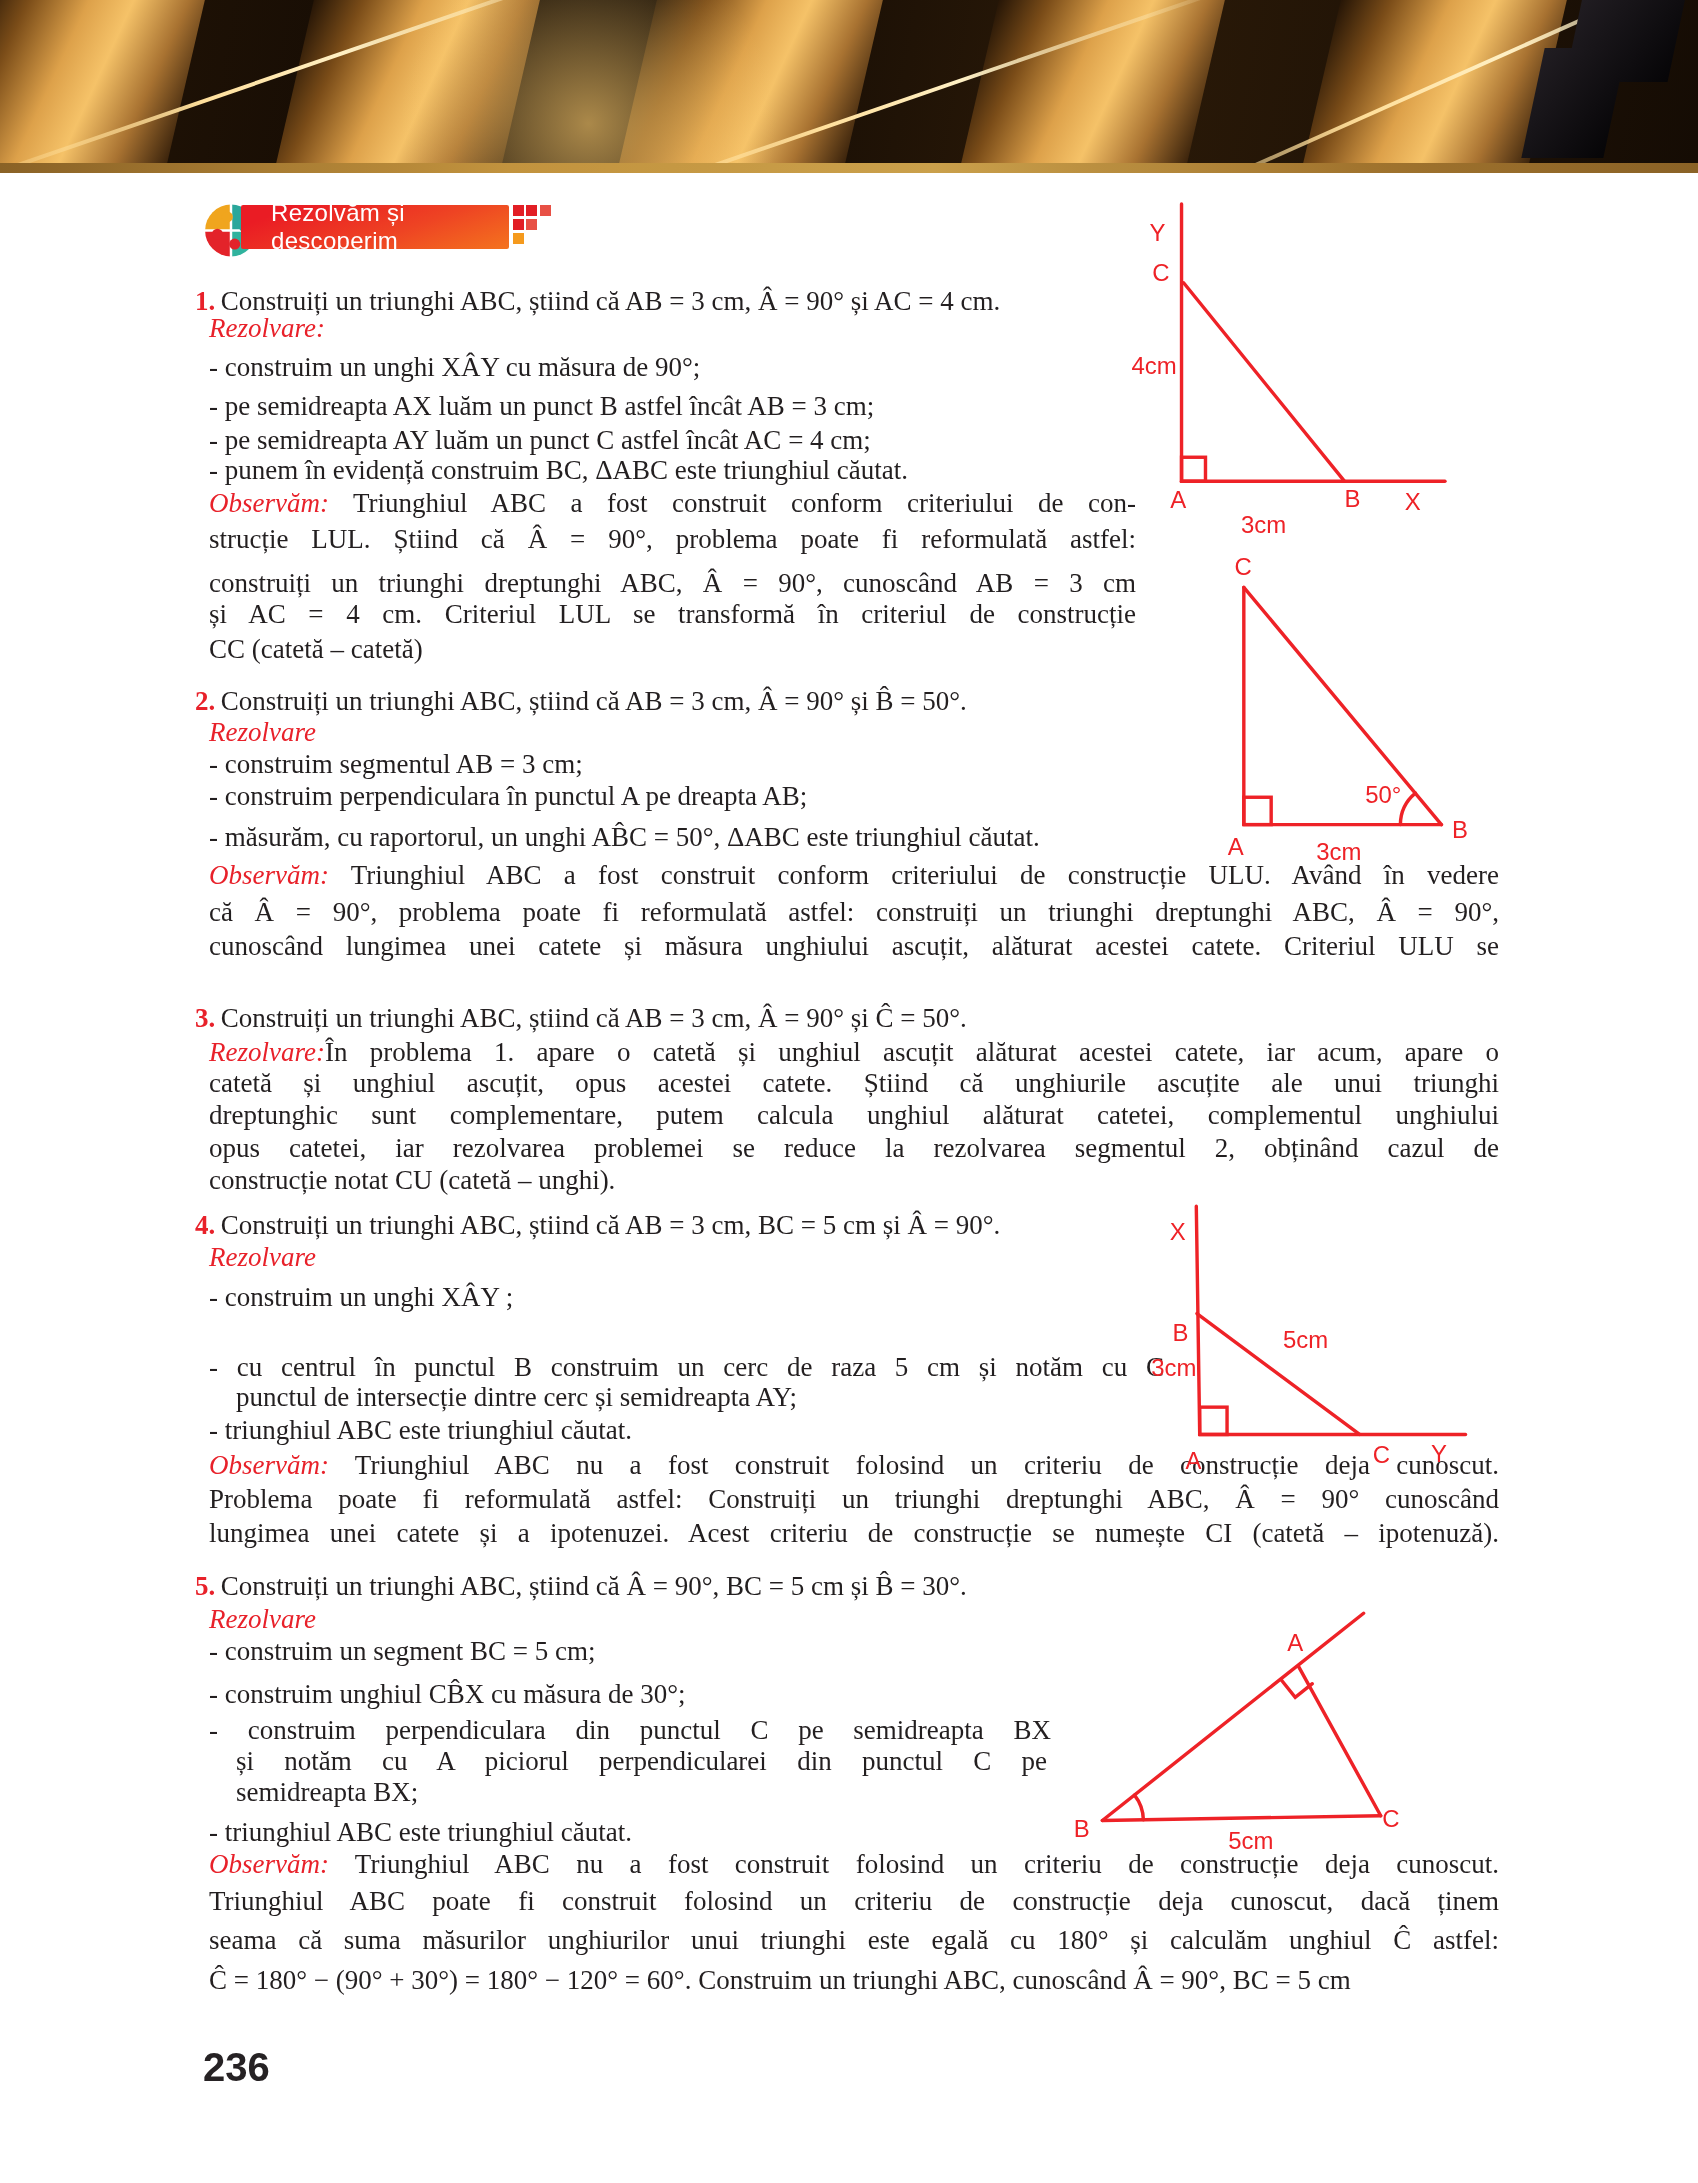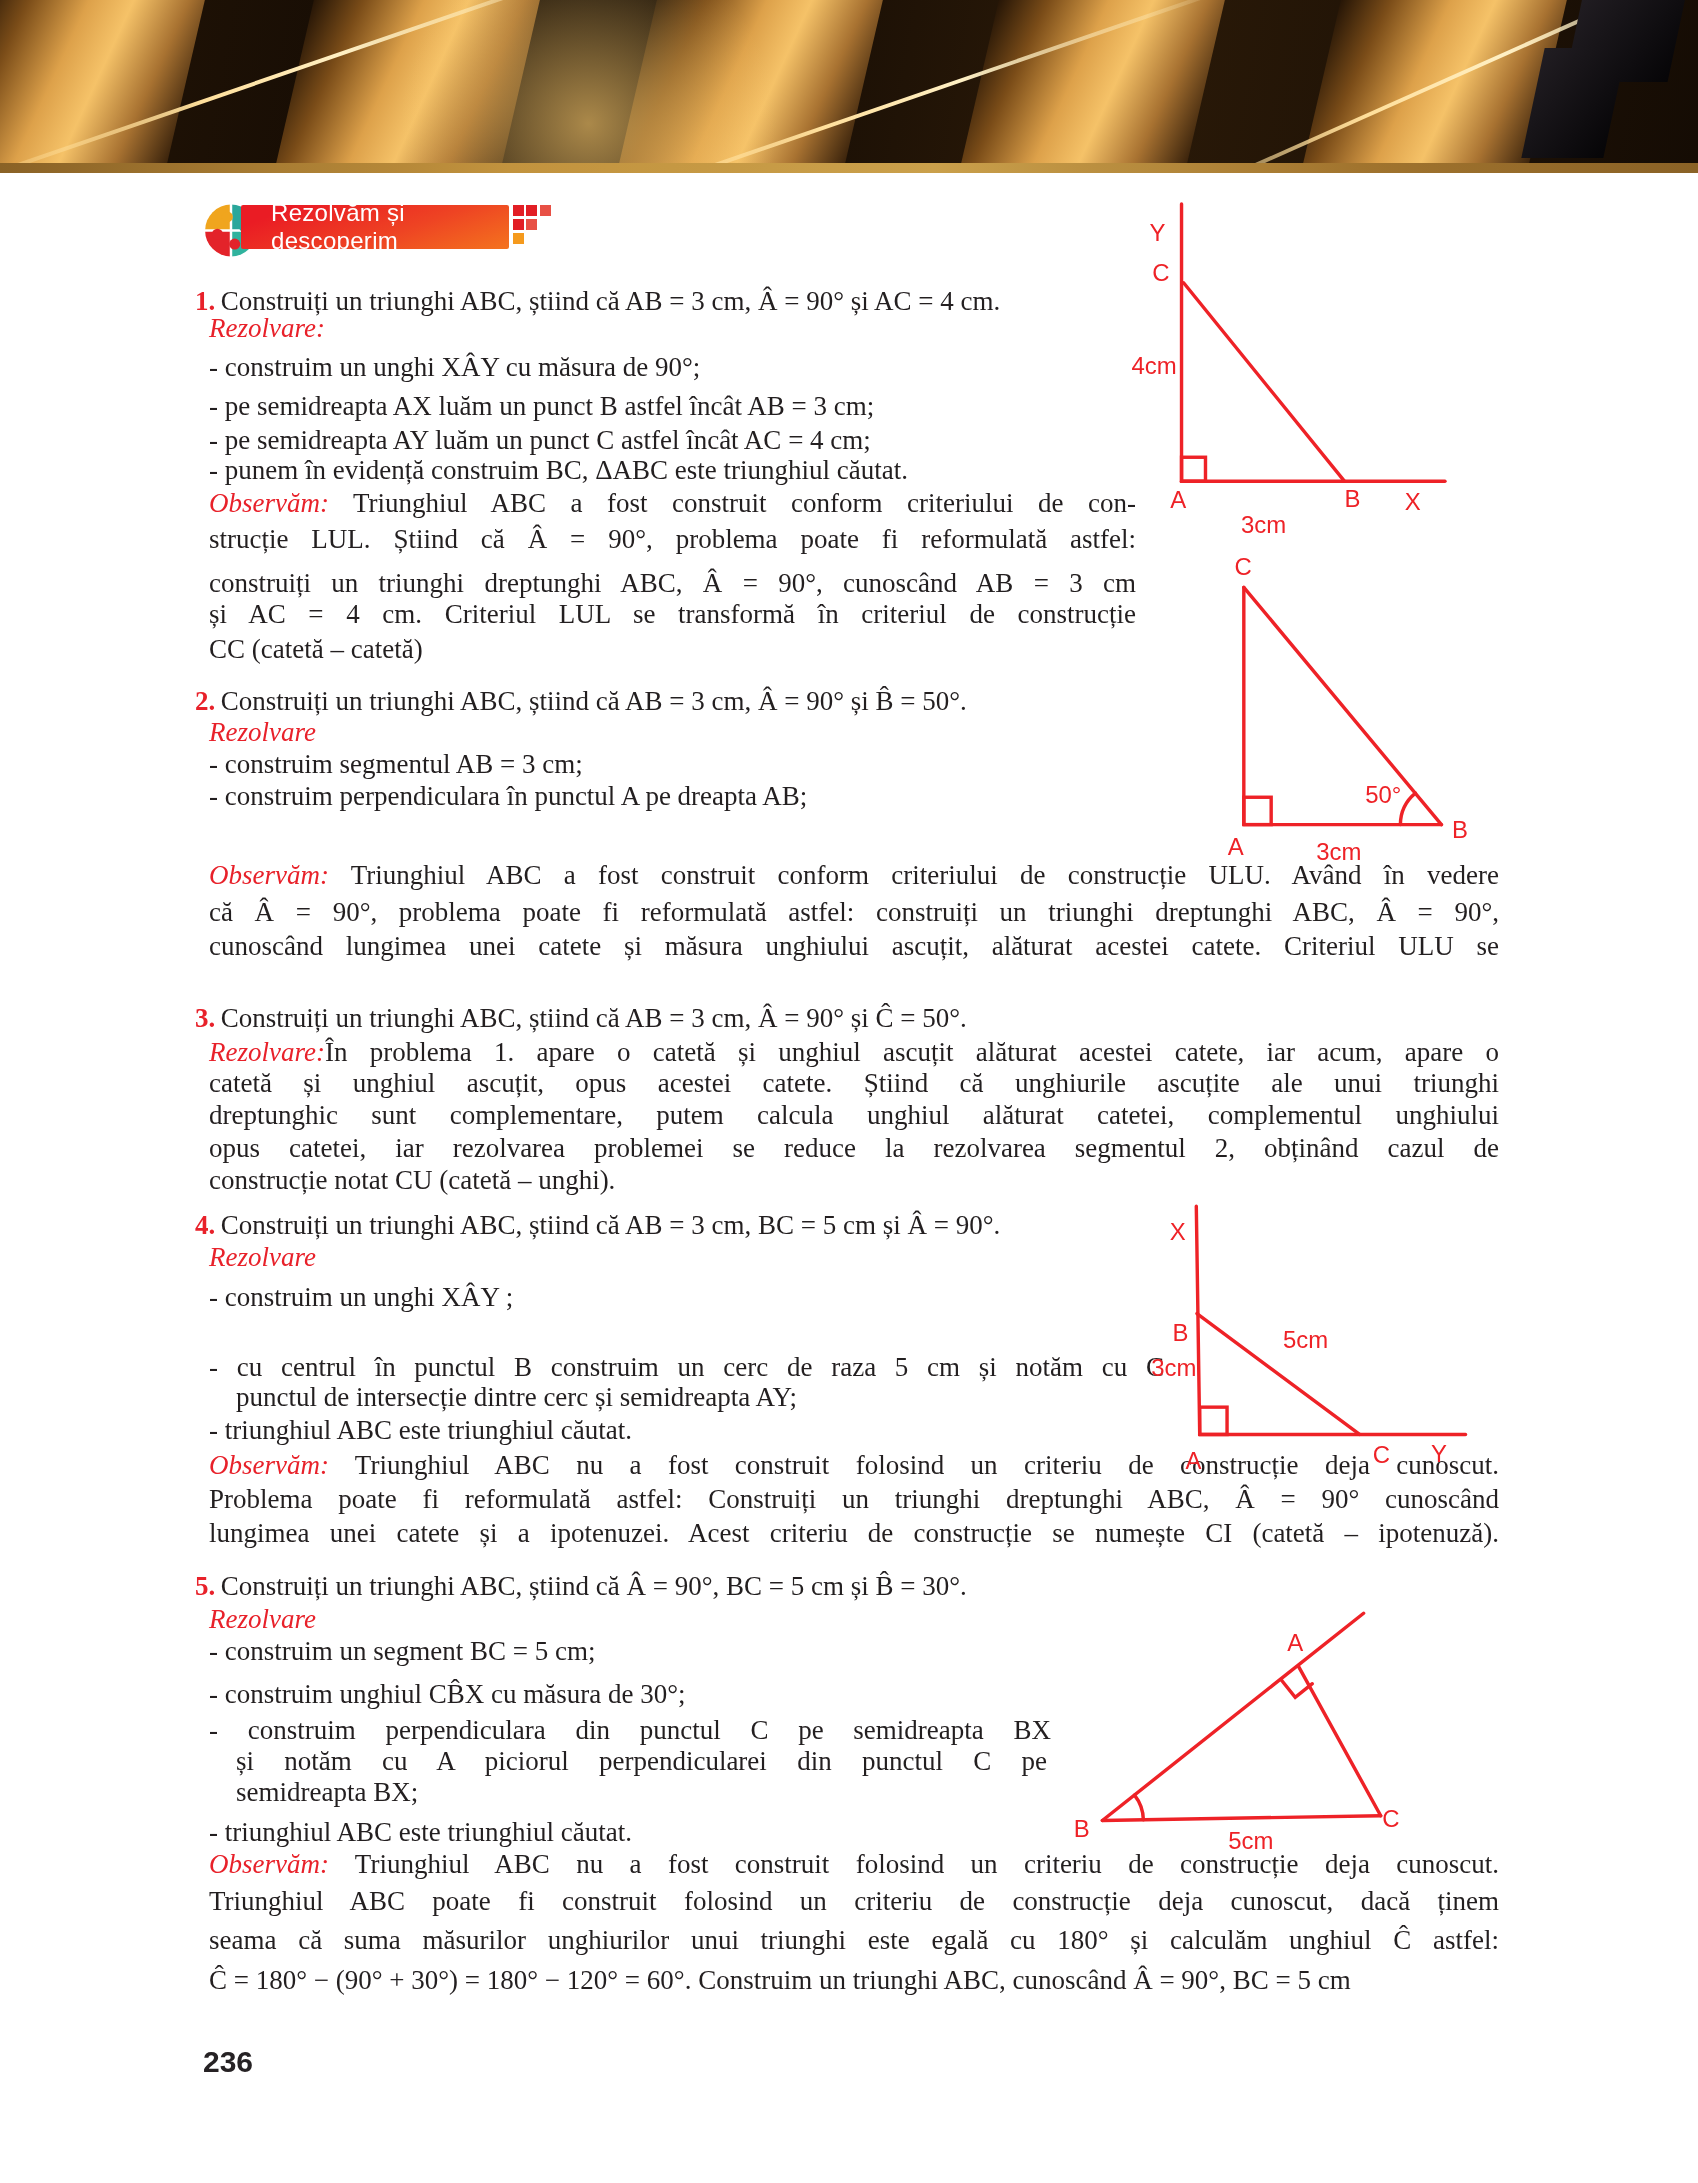--- a/index.html
+++ b/index.html
@@ -34,21 +34,21 @@
   .ln.j{white-space:normal;text-align:justify;text-align-last:justify;}
   .num{color:#e8212a;font-weight:bold;margin-right:5.5px;}
   .pre{color:#e8212a;font-style:italic;}
 
   
   .fig{position:absolute;}
   .fig .geo{stroke:#ee2227;stroke-width:5;fill:none;stroke-linecap:round;}
   .fig text{font-family:"Liberation Sans",sans-serif;font-size:35px;fill:#ee2227;text-anchor:middle;}
 
   .pageno{position:absolute;left:203px;top:2045px;font-family:"Liberation Sans",sans-serif;
-          font-weight:bold;font-size:30px;color:#262224;}
+          font-weight:bold;font-size:40px;color:#262224;}
 </style>
 </head>
 <body>
 
 <div class="page">
 
   <div class="banner">
     <div class="gpanel" style="left:-41px"></div>
     <div class="gpanel" style="left:294px"></div>
     <div class="gpanel" style="left:637px"></div>
@@ -121,20 +121,21 @@
   <div class="ln" style="left:209px;top:632px"><span>CC (catetă – catetă)</span></div>
 
   <div class="ln" style="left:195px;top:684px">
     <span class="num">2.</span><span>Construiți un triunghi ABC, știind că AB = 3 cm, Â = 90° și B̂ = 50°.</span>
   </div>
   <div class="ln" style="left:209px;top:715px">
     <span class="pre">Rezolvare</span>
   </div>
   <div class="ln" style="left:209px;top:747px"><span>- construim segmentul AB = 3 cm;</span></div>
   <div class="ln" style="left:209px;top:779px"><span>- construim perpendiculara în punctul A pe dreapta AB;</span></div>
+  <div class="ln" style="left:209px;top:820px"><span>- măsurăm, cu raportorul, un unghi AB̂C = 50°, ΔABC este triunghiul căutat.</span></div>
   <div class="ln j" style="left:209px;top:858px;width:1290px">
     <span class="pre">Observăm:</span><span> Triunghiul ABC a fost construit conform criteriului de construcție ULU. Având în vedere</span>
   </div>
   <div class="ln j" style="left:209px;top:895px;width:1290px"><span>că Â = 90°, problema poate fi reformulată astfel: construiți un triunghi dreptunghi ABC, Â = 90°,</span></div>
   <div class="ln j" style="left:209px;top:929px;width:1290px"><span>cunoscând lungimea unei catete și măsura unghiului ascuțit, alăturat acestei catete. Criteriul ULU se</span></div>
 
   <div class="ln" style="left:195px;top:1001px">
     <span class="num">3.</span><span>Construiți un triunghi ABC, știind că AB = 3 cm, Â = 90° și Ĉ = 50°.</span>
   </div>
   <div class="ln j" style="left:209px;top:1035px;width:1290px">

